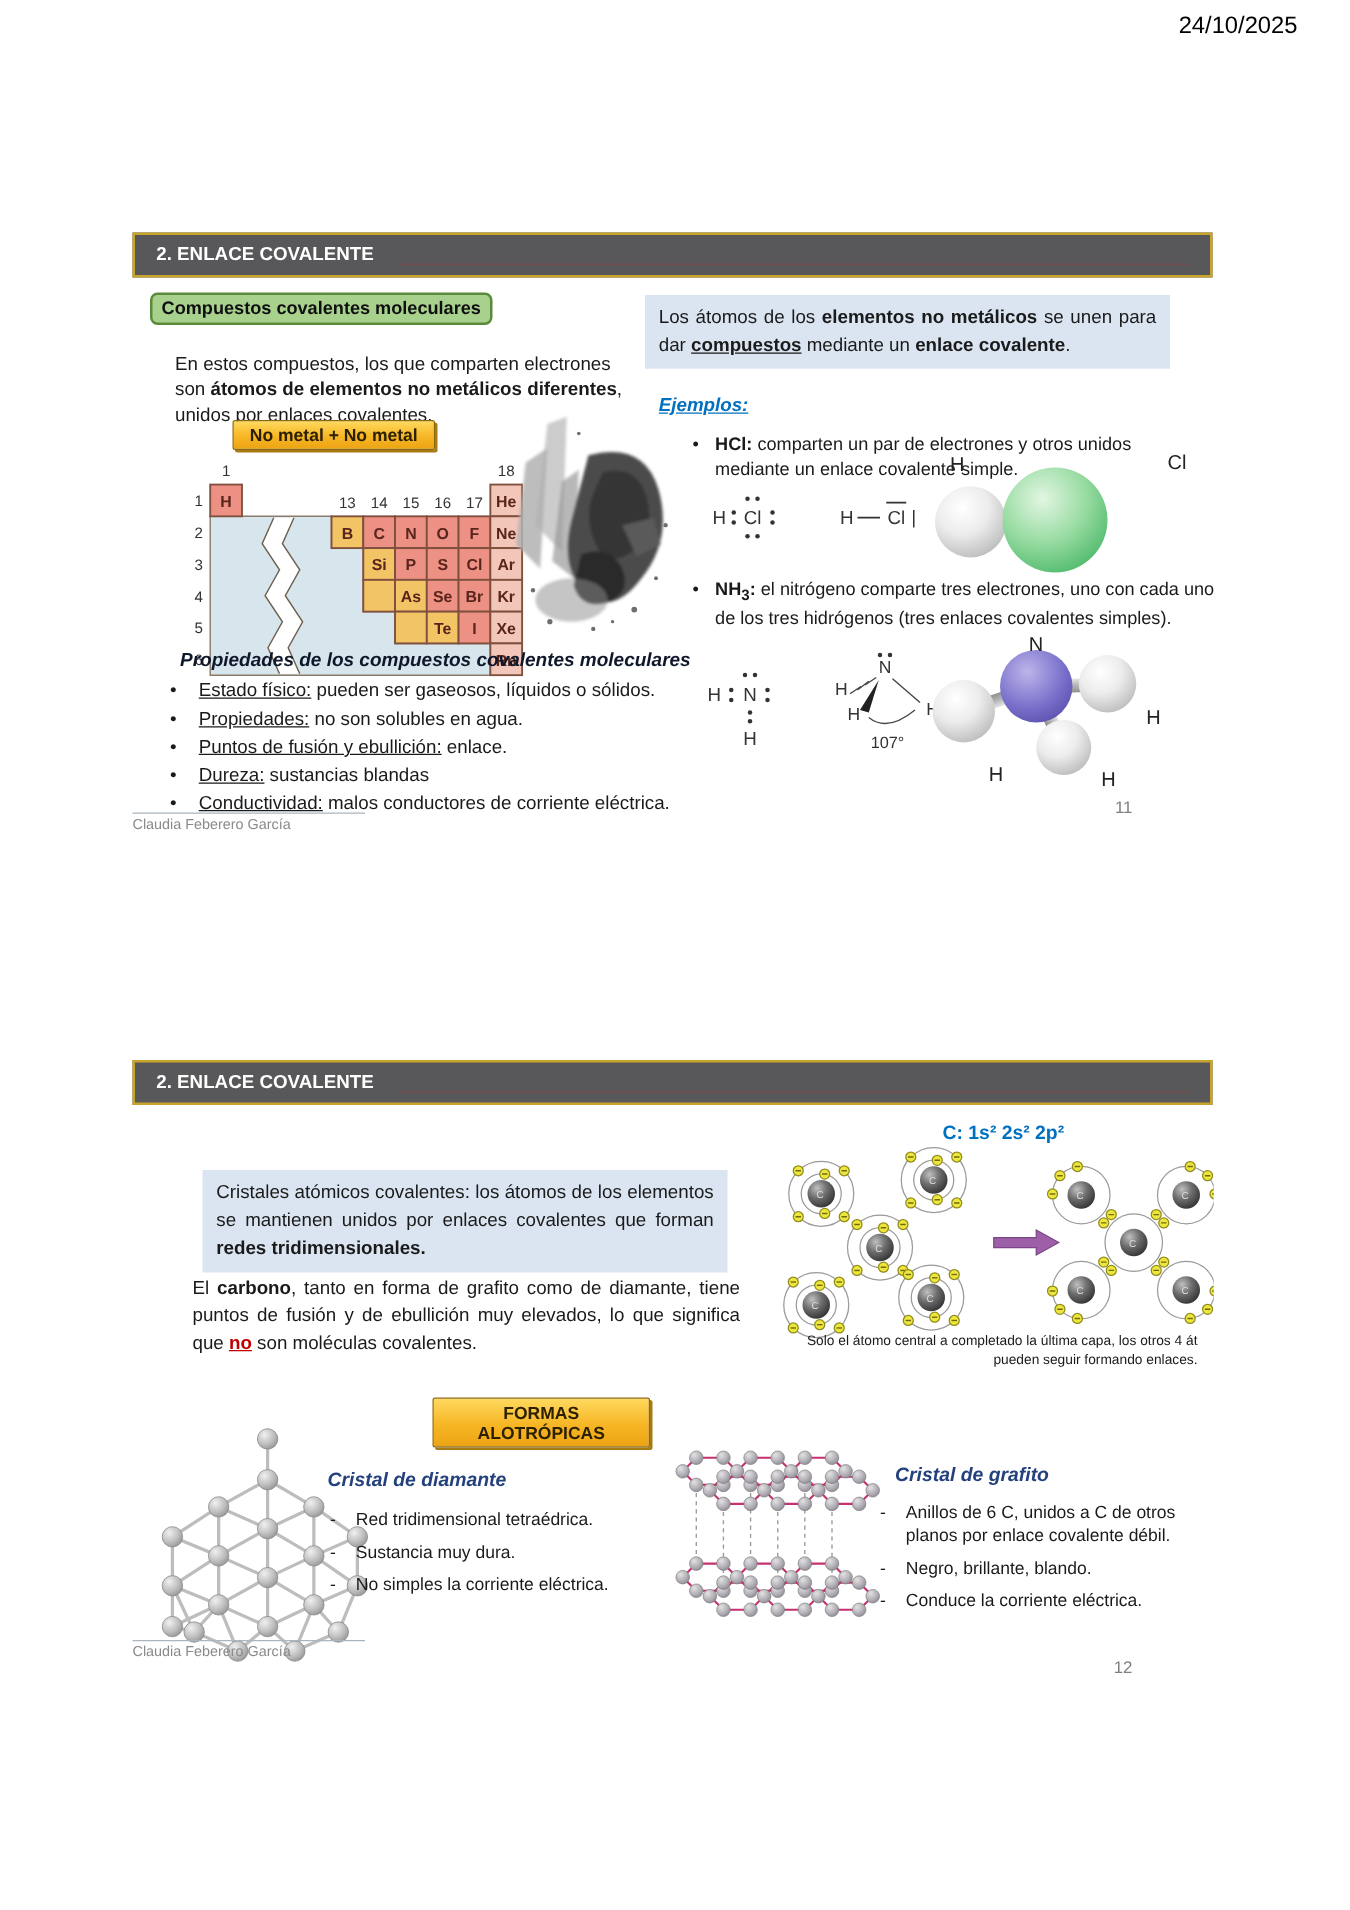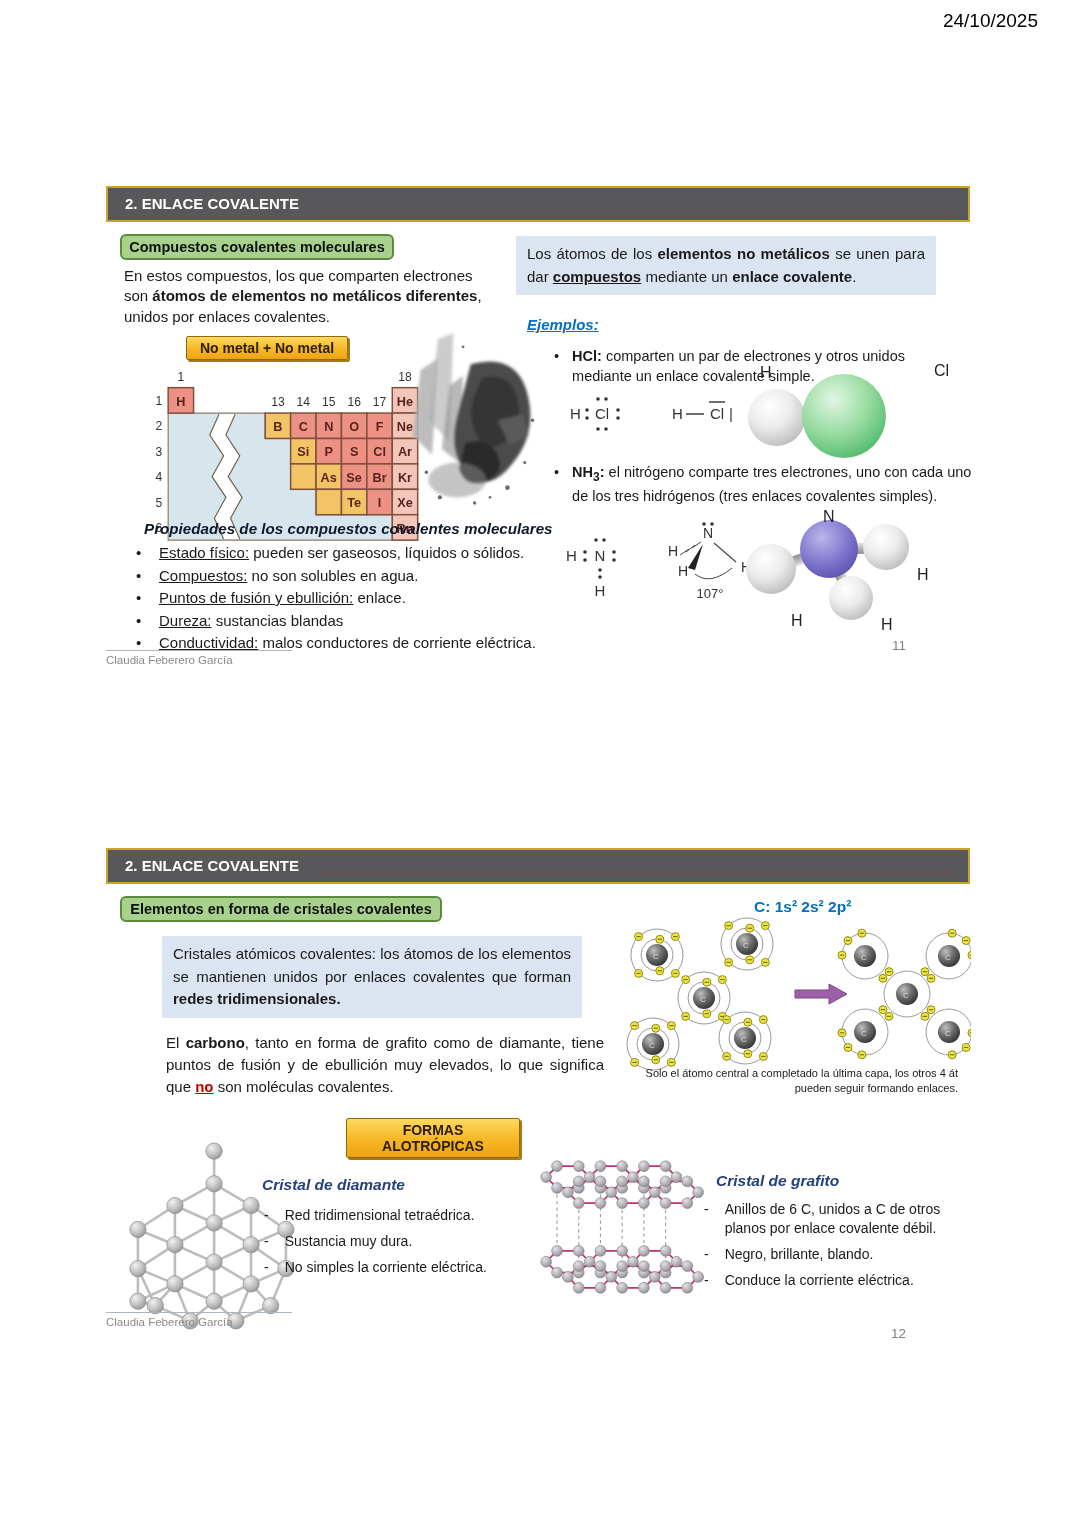--- a/index.html
+++ b/index.html
@@ -20,21 +20,21 @@
       font-weight:bold;font-size:14.5px;text-align:center;padding:3px 0;color:#0f0f0f;}
   #tag1{left:14px;top:48px;width:270px;}
   #tag2{left:14px;top:48px;width:318px;}
 
   .goldbox{position:absolute;font-weight:bold;font-size:14px;text-align:center;
       background:linear-gradient(180deg,#ffd95f 0%,#f6b625 55%,#eda414 100%);
       border:1px solid #8d6a10;box-shadow:2px 2px 0 #a77a12;color:#2d2000;padding:3px 10px;border-radius:2px;}
   #nometal{left:80px;top:150px;width:140px;}
   #allotropes{left:240px;top:270px;width:152px;}
 
-  .intro{position:absolute;left:18px;top:80px;width:366px;font-size:15px;line-height:1.35;margin:0;}
+  .intro{position:absolute;left:18px;top:80px;width:366px;font-size:15px;line-height:1.35;margin:16px;}
   .b{font-weight:bold;} .u{text-decoration:underline;} .bu{font-weight:bold;text-decoration:underline;}
   .red{color:#c00000;font-weight:bold;text-decoration:underline;}
 
   #ptable{position:absolute;left:46px;top:176px;width:268px;height:183px;}
   .mineral{position:absolute;left:276px;top:136px;width:164px;height:204px;}
 
   .props-title{position:absolute;left:38px;top:334px;color:#0f172a;font-weight:bold;
       font-style:italic;font-size:15.2px;}
   .props{position:absolute;left:30px;top:356px;width:450px;font-size:15px;list-style:none;margin:0;padding:0;}
   .props li{display:flex;gap:15px;line-height:22.5px;}
@@ -68,21 +68,21 @@
       background:linear-gradient(180deg,#e6e6e6 0%,#b9b9b9 45%,#8f8f8f 100%);
       transform-origin:left center;}
   .mlabel{position:absolute;font-size:16px;color:#222;z-index:3;}
 
   .pagenum{position:absolute;right:64px;color:#7f7f7f;font-size:13.5px;top:452px;}
   .slide-footer{position:absolute;left:0;top:468px;font-size:11.5px;color:#8a8a8a;}
   .frule{position:absolute;left:0;top:-4px;width:186px;height:1px;background:#aab5be;}
 
   .config{position:absolute;left:648px;top:50px;color:#0070c0;font-weight:bold;font-size:15.5px;}
   .carbonp{position:absolute;left:48px;top:172px;width:438px;font-size:15px;line-height:1.45;
-      text-align:justify;margin:12px;}
+      text-align:justify;margin:0;}
   #bohr{position:absolute;left:503px;top:60px;width:362px;height:168px;}
   .bohr-caption{position:absolute;left:530px;top:218px;width:322px;font-size:11px;
       line-height:1.35;text-align:right;}
 
   #diamond{position:absolute;left:8px;top:290px;width:198px;height:196px;}
   #graphite{position:absolute;left:428px;top:303px;width:172px;height:152px;}
   .xtitle{position:absolute;color:#24417e;font-weight:bold;font-style:italic;font-size:15.5px;}
   #dia-title{left:156px;top:328px;} #gra-title{left:610px;top:324px;}
   .xlist{position:absolute;font-size:14px;list-style:none;margin:0;padding:0;}
   .xlist li{display:flex;gap:16px;line-height:19px;margin-bottom:7px;}
@@ -206,21 +206,21 @@
     </svg>
 
     <div class="props-title">Propiedades de los compuestos covalentes moleculares</div>
     <ul class="props">
       <li>
           <span class="dot">•</span>
           <span><span class="u">Estado físico:</span><span> pueden ser gaseosos, líquidos o sólidos.</span></span>
         </li>
       <li>
           <span class="dot">•</span>
-          <span><span class="u">Compuestos:</span><span> no son solubles en agua.</span></span>
+          <span><span class="u">Propiedades:</span><span> no son solubles en agua.</span></span>
         </li>
       <li>
           <span class="dot">•</span>
           <span><span class="u">Puntos de fusión y ebullición:</span><span> enlace.</span></span>
         </li>
       <li>
           <span class="dot">•</span>
           <span><span class="u">Dureza:</span><span> sustancias blandas</span></span>
         </li>
       <li>
@@ -330,23 +330,20 @@
       <span>Claudia Feberero García</span>
     </div>
   </section>
 
   <section class="slide" id="slide2">
     <header class="slide-header">
       <span>2. ENLACE COVALENTE</span>
       <span class="hdr-line"></span>
     </header>
 
-    <div class="tag" id="tag2">
-      <span>Elementos en forma de cristales covalentes</span>
-    </div>
 
     <div class="config">C: 1s² 2s² 2p²</div>
 
     <div class="bluebox" id="bluebox2"><span>Cristales atómicos covalentes: los átomos de los elementos se mantienen unidos por enlaces covalentes que forman </span><span class="b">redes tridimensionales.</span></div>
 
     <p class="carbonp"><span>El </span><span class="b">carbono</span><span>, tanto en forma de grafito como de diamante, tiene puntos de fusión y de ebullición muy elevados, lo que significa que </span><span class="red">no</span><span> son moléculas covalentes.</span></p>
 
     <svg id="bohr" viewBox="0 0 362 168">
         <defs>
           <radialGradient id="nuc" cx="35%" cy="30%" r="80%">

